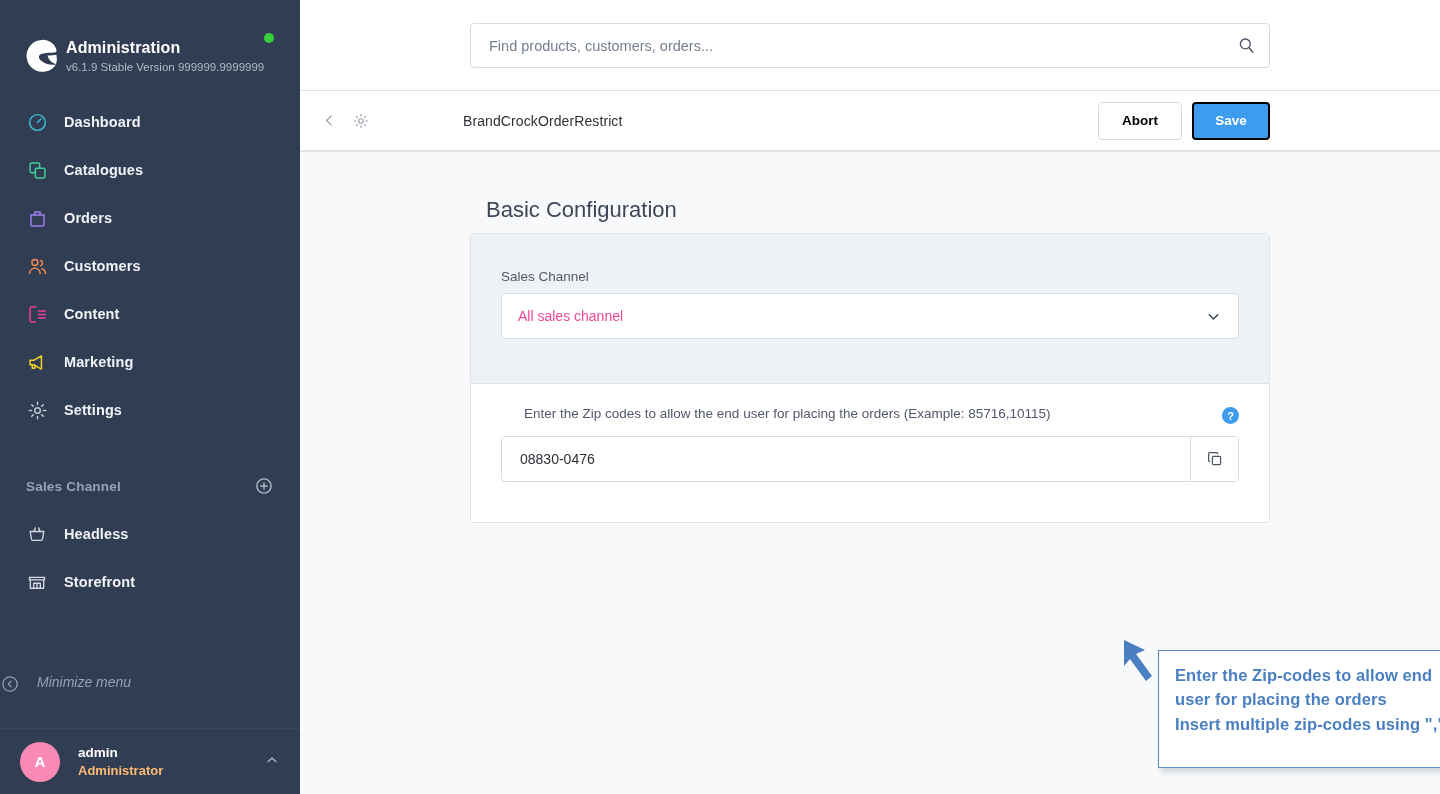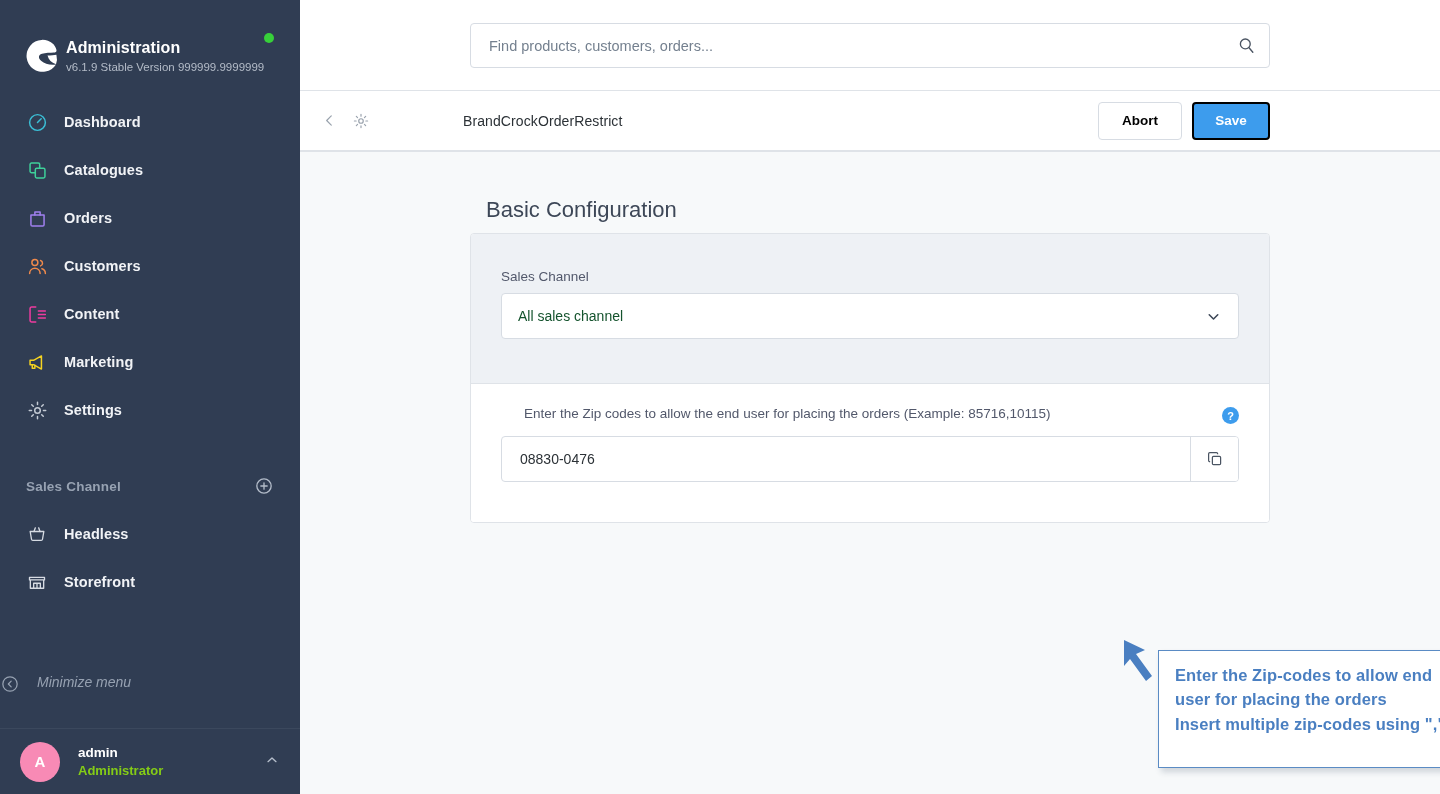--- a/index.html
+++ b/index.html
@@ -83,21 +83,21 @@
   }
   .avatar {
     width:40px; height:40px; border-radius:50%;
     background:#f88ab5;
     display:flex; align-items:center; justify-content:center;
     color:#fff; font-size:15px; font-weight:bold;
     flex:0 0 40px;
   }
   .user-meta { margin-left:18px; }
   .user-name { font-size:13.5px; font-weight:bold; color:#fff; line-height:1.35; }
-  .user-role { font-size:13px; font-weight:bold; color:#84cc16; line-height:1.35; }
+  .user-role { font-size:13px; font-weight:bold; color:#fdba74; line-height:1.35; }
   .user-caret { margin-left:auto; }
 
   
   #topbar {
     position:absolute; left:300px; top:0;
     width:1225px; height:91px;
     background:#fff;
     border-bottom:1px solid #dfe3e8;
   }
   .search-wrap {
@@ -193,21 +193,21 @@
   }
   .fld-label {
     font-size:13.5px; color:#52586b; margin-bottom:9px;
   }
   .select-box {
     height:46px; background:#fff;
     border:1px solid #d7dce3; border-radius:4px;
     display:flex; align-items:center;
     padding:0 16px; cursor:pointer;
   }
-  .select-value { flex:1; font-size:14px; color:#14532d; }
+  .select-value { flex:1; font-size:14px; color:#ec4899; }
 
   .zip-row {
     display:flex; align-items:flex-start; justify-content:space-between;
   }
   .zip-label { font-size:13.5px; color:#52586b;margin-left:23px; }
   .help-badge {
     width:17px; height:17px; border-radius:50%;
     background:#3d9ced;
     display:flex; align-items:center; justify-content:center;
     color:#fff; font-size:11px; font-weight:bold;

